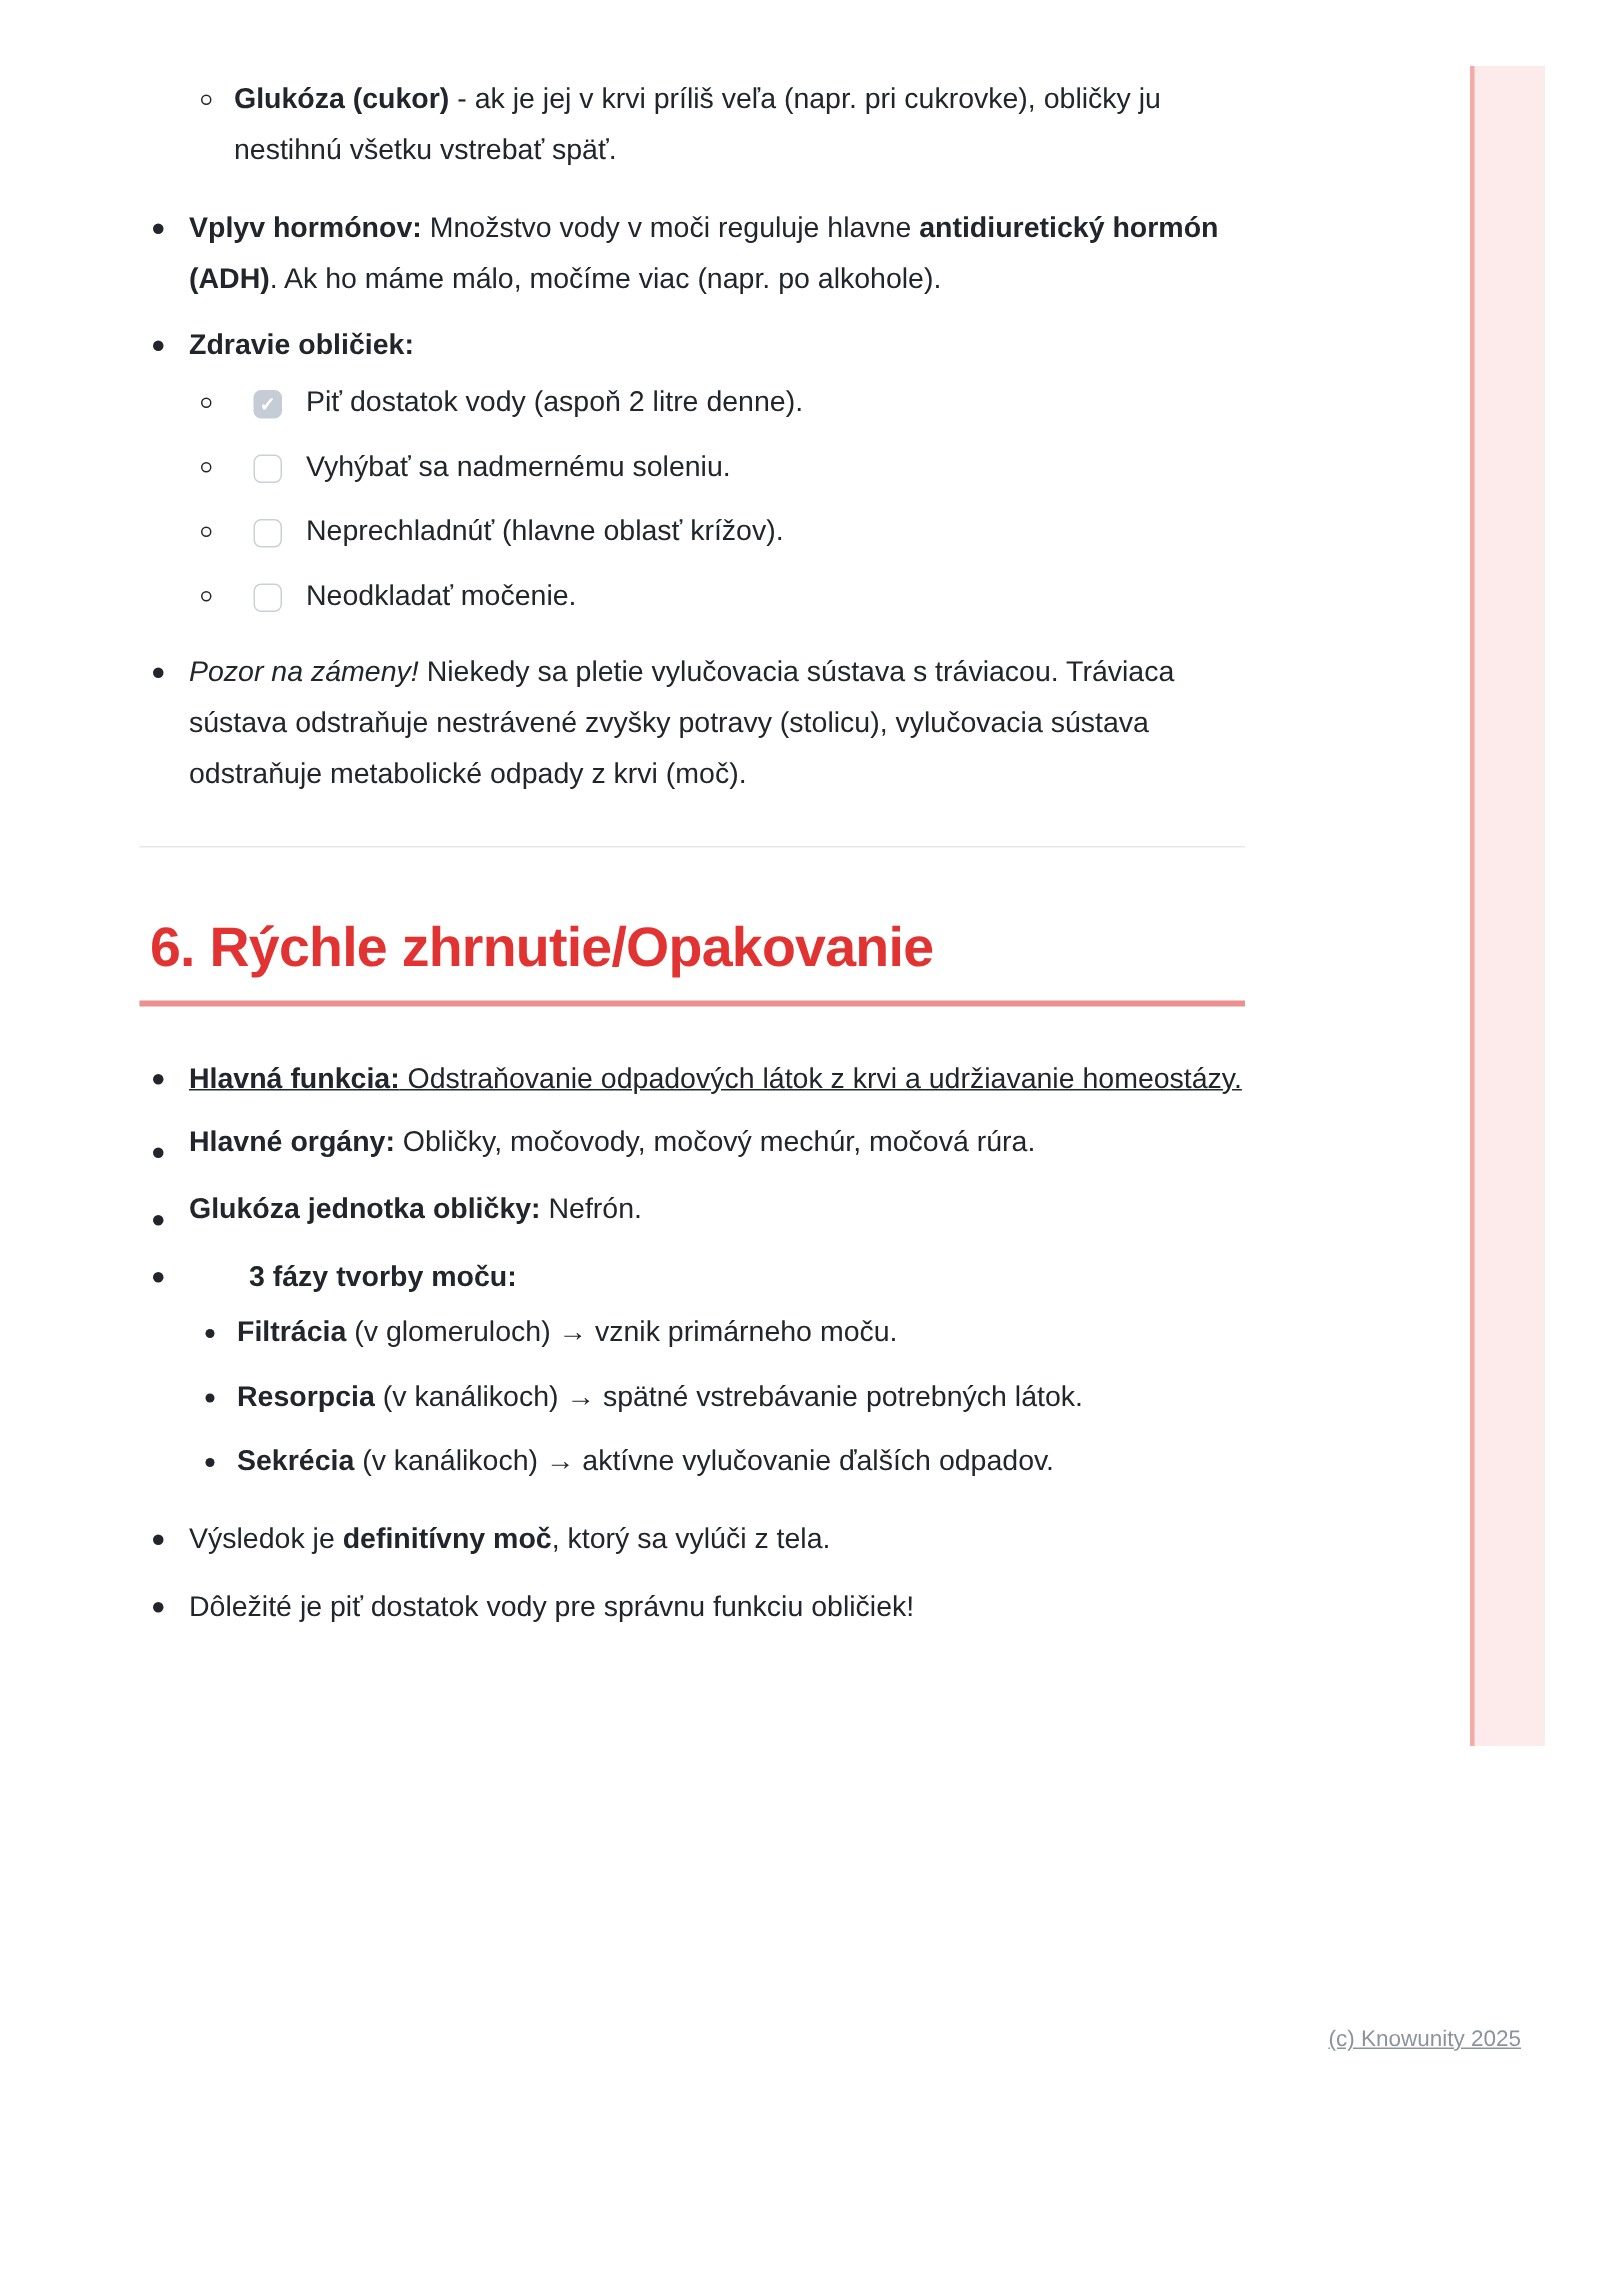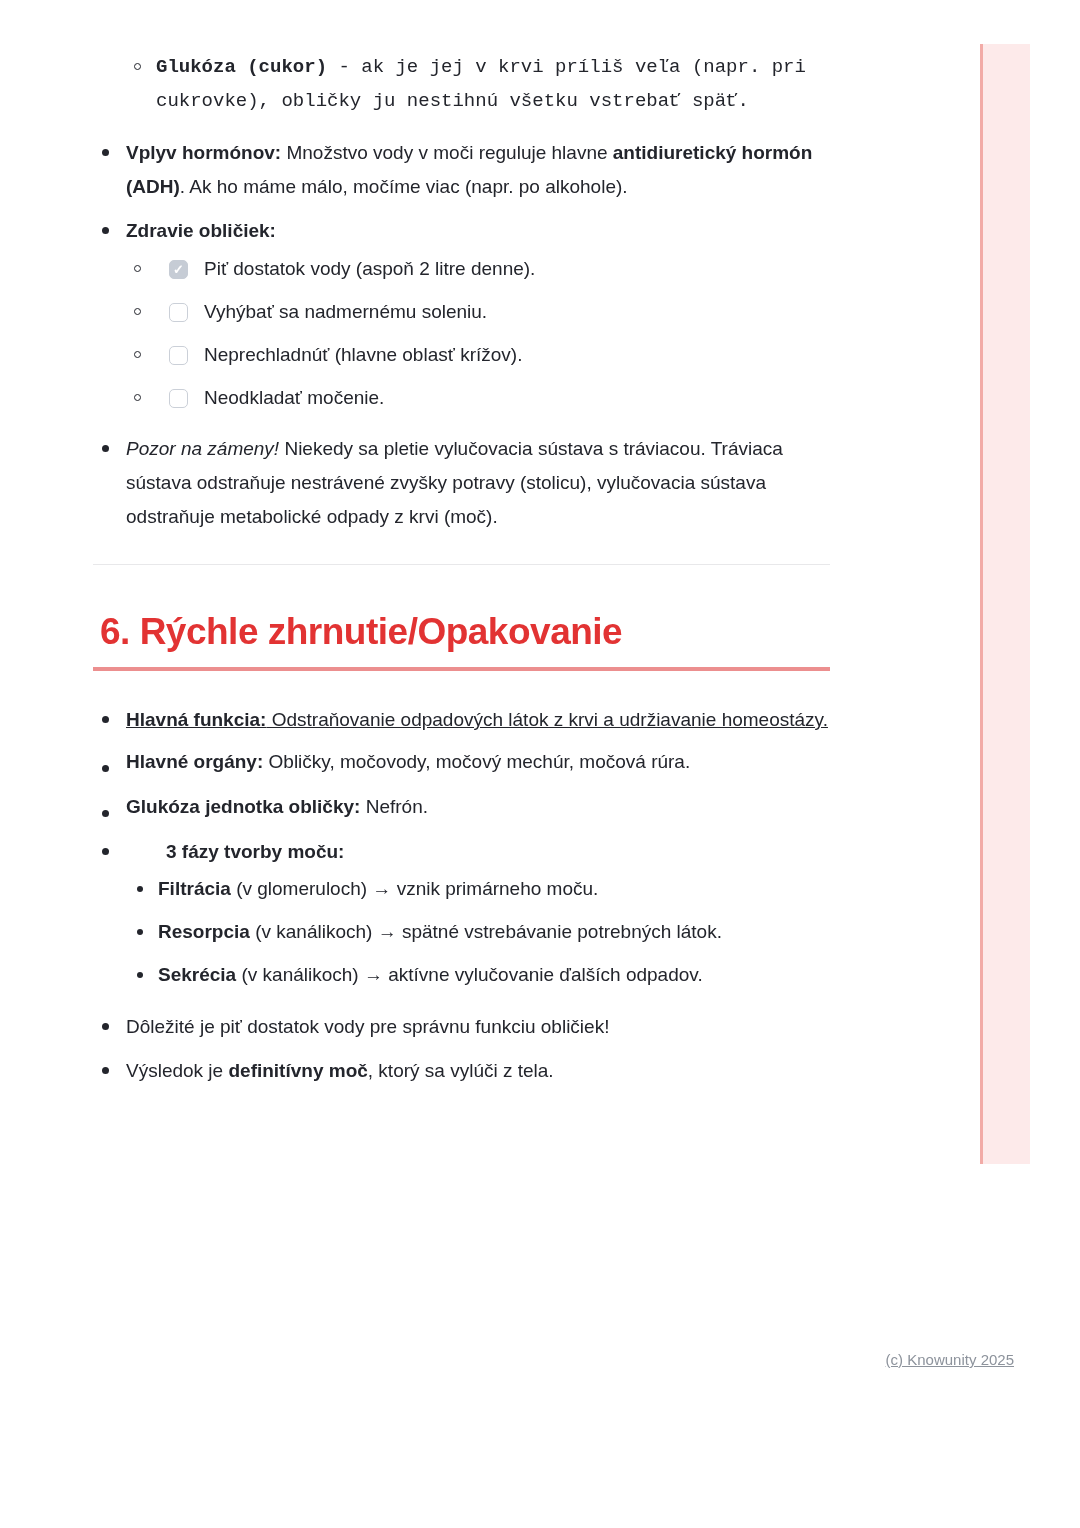--- a/index.html
+++ b/index.html
@@ -32,21 +32,21 @@
   .ring {
     width:7px; height:7px; border-radius:50%;
     border:1.5px solid var(--text-color, #23252c);
     background:transparent;
     margin:13px 15px 0 0;
   }
   .l2 { padding-left:34px; }
   .sub { padding-left:37px; margin-bottom:9px; }
   .check-row { margin-bottom:9px; }
   .checklist { margin-bottom:17px; }
-  .glucose { margin-bottom:18px;font-family:Liberation Mono, monospace; }
+  .glucose { margin-bottom:18px; }
   .zdravie { margin-bottom:4px; }
   .checkbox {
     flex:0 0 auto;
     width:19px; height:19px;
     border-radius:5px;
     border:1.5px solid var(--checkbox-border, #cbd0d8);
     background:#ffffff;
     margin:8px 16px 0 13px;
     display:flex; align-items:center; justify-content:center;
     cursor:pointer;
@@ -190,27 +190,27 @@
       <div class="li sub">
         <span class="marker disc small"></span>
         <p class="txt"><b>Resorpcia</b><span> (v kanálikoch) → spätné vstrebávanie potrebných látok.</span></p>
       </div>
       <div class="li sub">
         <span class="marker disc small"></span>
         <p class="txt"><b>Sekrécia</b><span> (v kanálikoch) → aktívne vylučovanie ďalších odpadov.</span></p>
       </div>
     </div>
 
+    <div class="li vysledok">
+      <span class="marker disc"></span>
+      <p class="txt"><span>Výsledok je </span><b>definitívny moč</b><span>, ktorý sa vylúči z tela.</span></p>
+    </div>
+
     <div class="li dolezite">
       <span class="marker disc"></span>
       <p class="txt">Dôležité je piť dostatok vody pre správnu funkciu obličiek!</p>
     </div>
 
-    <div class="li vysledok">
-      <span class="marker disc"></span>
-      <p class="txt"><span>Výsledok je </span><b>definitívny moč</b><span>, ktorý sa vylúči z tela.</span></p>
-    </div>
-
   </main>
 
   <div class="footer">(c) Knowunity 2025</div>
 
 </div>
 
 </body></html>

